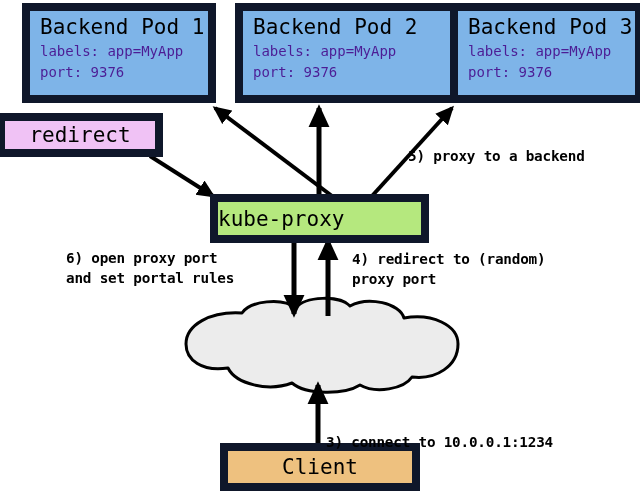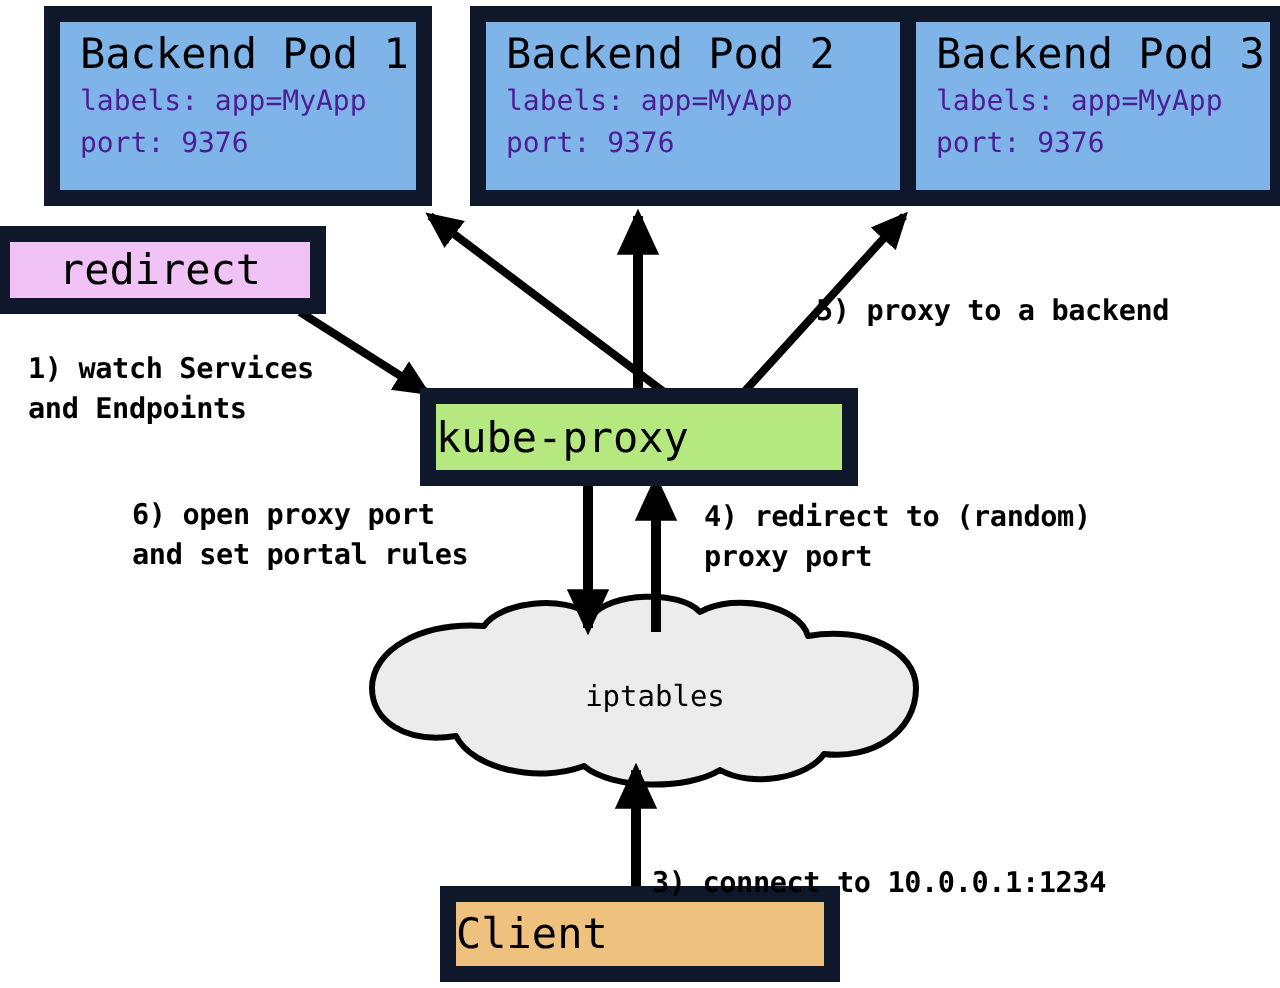--- a/index.html
+++ b/index.html
@@ -24,21 +24,21 @@
 
   #apiserver{left:-3px;top:113px;width:166px;height:44px;background:#f0c2f5;
              display:flex;align-items:center;justify-content:center;}
   #apiserver .lbl{font-size:21px;color:#000;}
 
   #kubeproxy{left:210px;top:194px;width:219px;height:49px;background:#b5e87e;
              display:flex;align-items:center;justify-content:flex-start;}
   #kubeproxy .lbl{font-size:21px;color:#000;}
 
   #client{left:220px;top:443px;width:200px;height:48px;background:#eec17f;
-          display:flex;align-items:center;}
+          display:flex;align-items:center;justify-content:center;}
   #client .lbl{font-size:21px;color:#000;}
 
   #iptables{position:absolute;left:185px;top:305px;width:285px;height:85px;}
   #iptables .lbl{position:absolute;left:0;top:36px;width:285px;
                  text-align:center;font-size:14.5px;color:#000;}
 
   .caption{position:absolute;color:#000;font-weight:bold;font-size:14.3px;
            line-height:1.42;letter-spacing:-0.2px;white-space:pre;}
   #cap1{left:14px;top:175px;}
   #cap2{left:66px;top:248px;}
@@ -106,30 +106,25 @@
   </div>
 
   <div class="node" id="apiserver">
     <div class="lbl">redirect</div>
   </div>
 
   <div class="node" id="kubeproxy">
     <div class="lbl">kube-proxy</div>
   </div>
 
-  <div id="iptables">
-    <div class="lbl">iptables</div>
-  </div>
 
   <div class="node" id="client">
     <div class="lbl">Client</div>
   </div>
 
-  <div class="caption" id="cap1">1) watch Services
-and Endpoints</div>
   <div class="caption" id="cap2">6) open proxy port
 and set portal rules</div>
   <div class="caption" id="cap3">3) connect to 10.0.0.1:1234</div>
   <div class="caption" id="cap4">4) redirect to (random)
 proxy port</div>
   <div class="caption" id="cap5">5) proxy to a backend</div>
 
 </div>
 
 </body></html>

